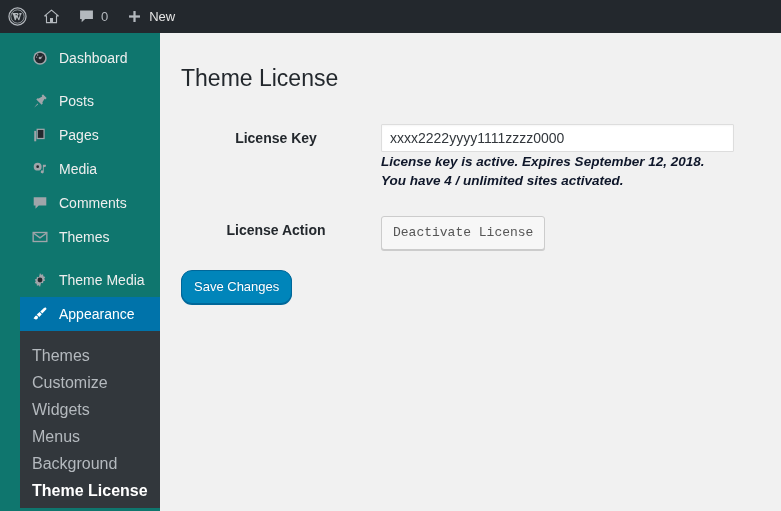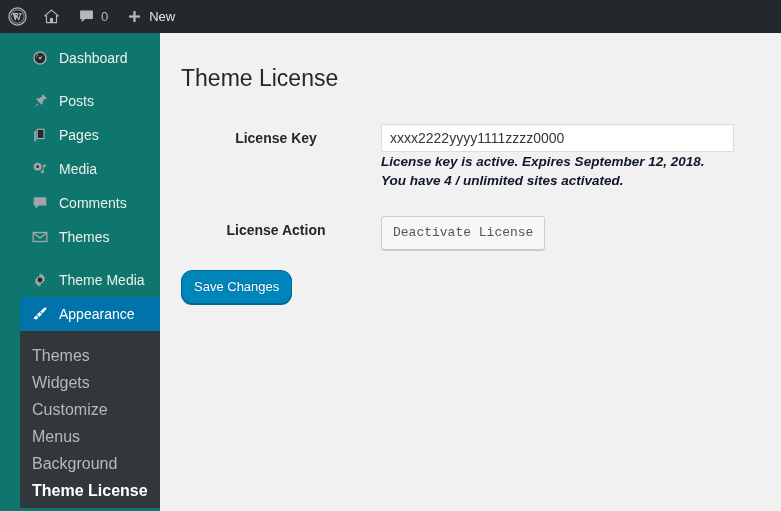--- a/index.html
+++ b/index.html
@@ -281,24 +281,24 @@
         </span>
         <span class="mi-label">Appearance</span>
         <span class="arrow"></span>
       </div>
 
       <div class="submenu">
         <div class="submenu-item">
           <span>Themes</span>
         </div>
         <div class="submenu-item">
+          <span>Customize</span>
+        </div>
+        <div class="submenu-item">
           <span>Widgets</span>
-        </div>
-        <div class="submenu-item">
-          <span>Customize</span>
         </div>
         <div class="submenu-item">
           <span>Menus</span>
         </div>
         <div class="submenu-item">
           <span>Background</span>
         </div>
         <div class="submenu-item current">
           <span>Theme License</span>
         </div>

